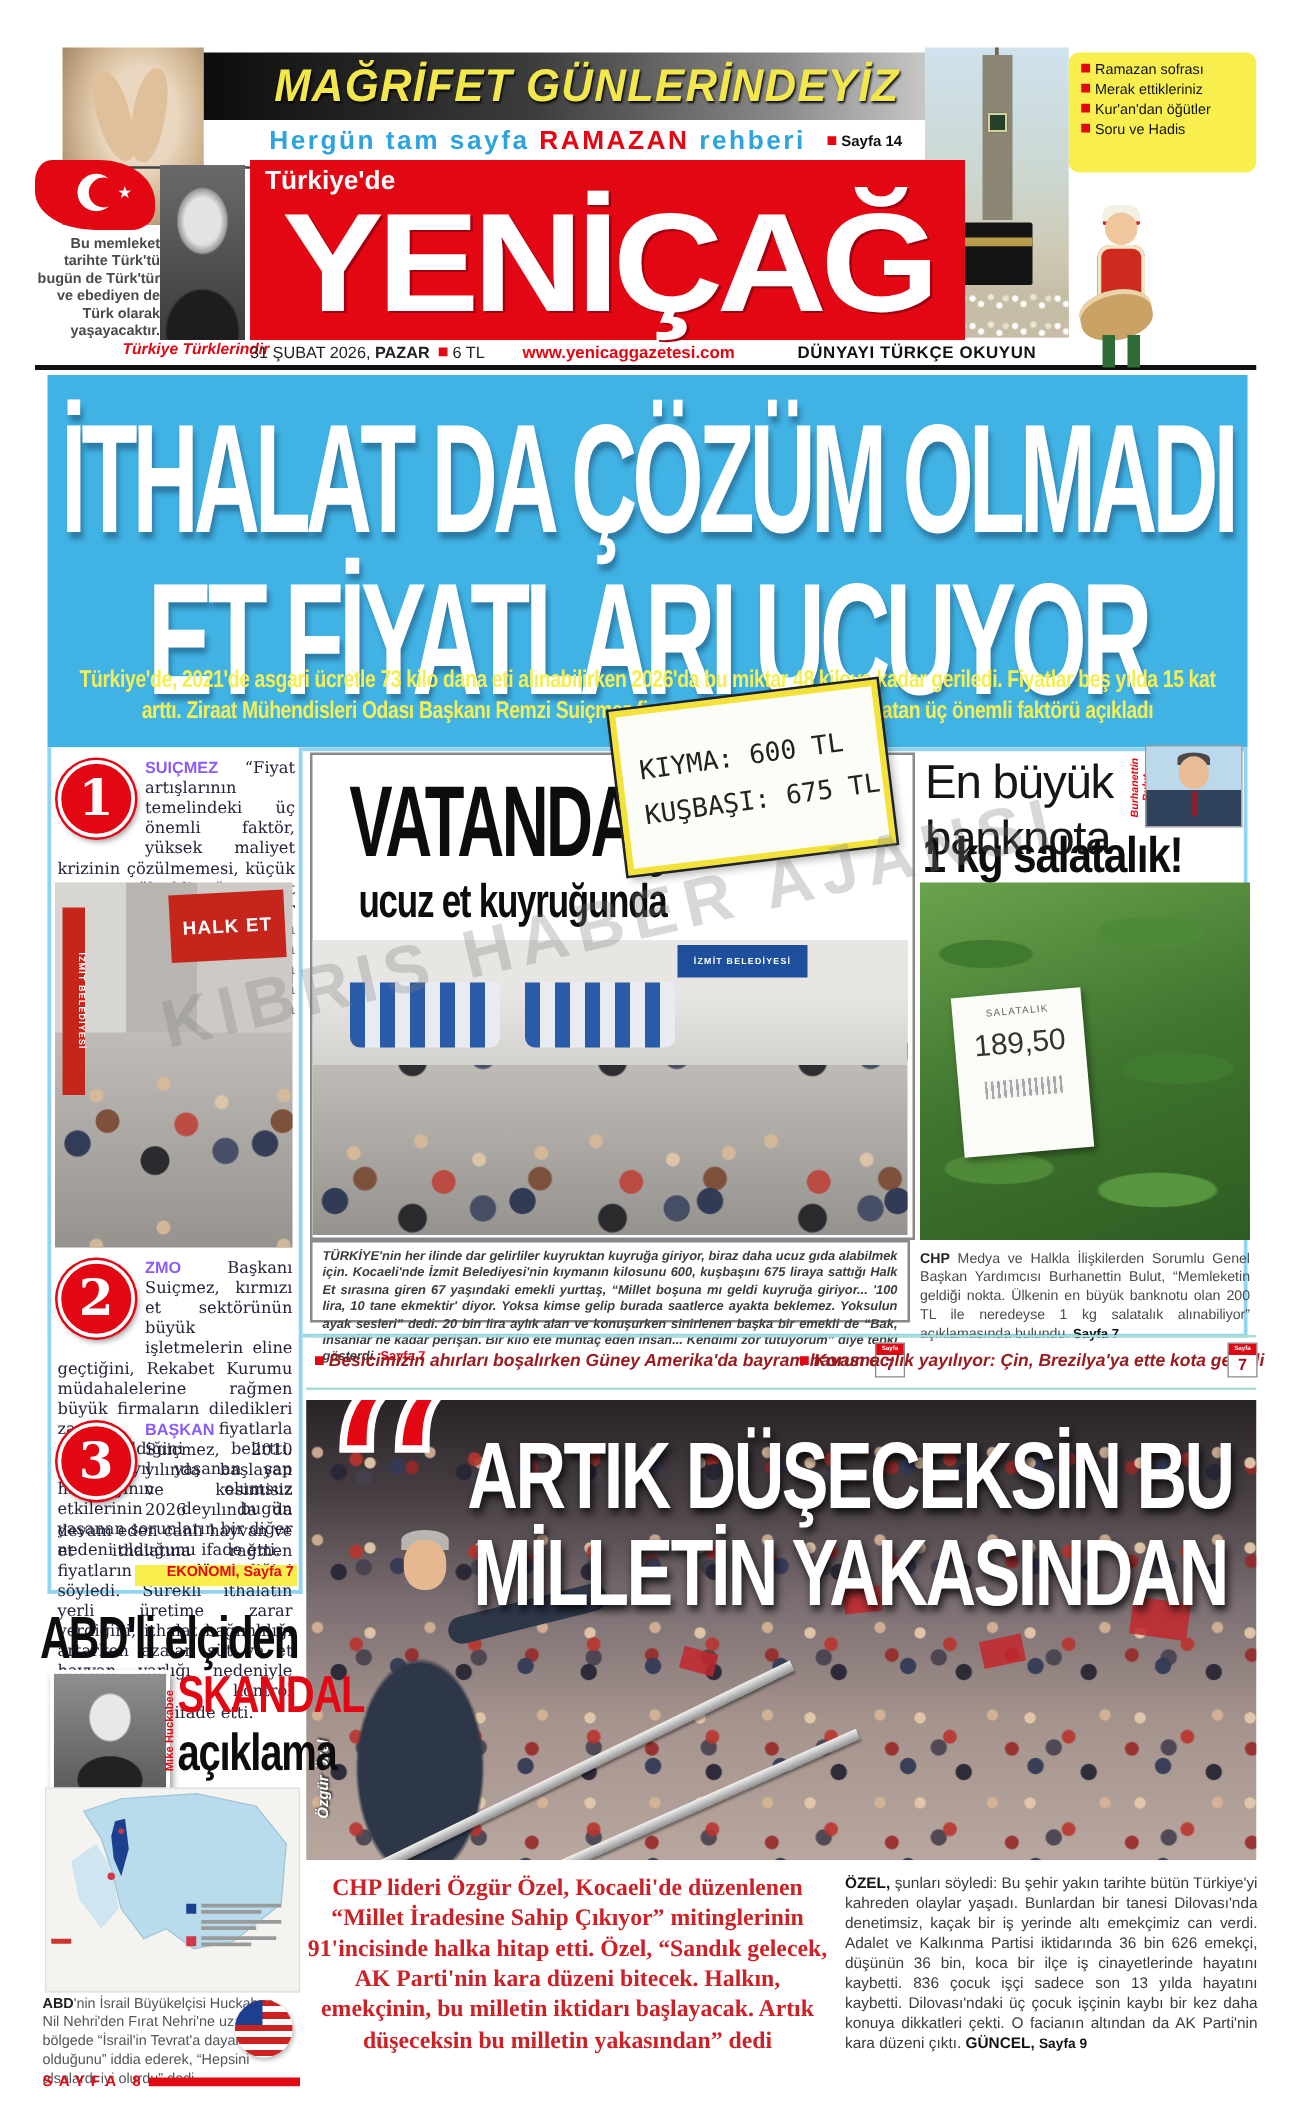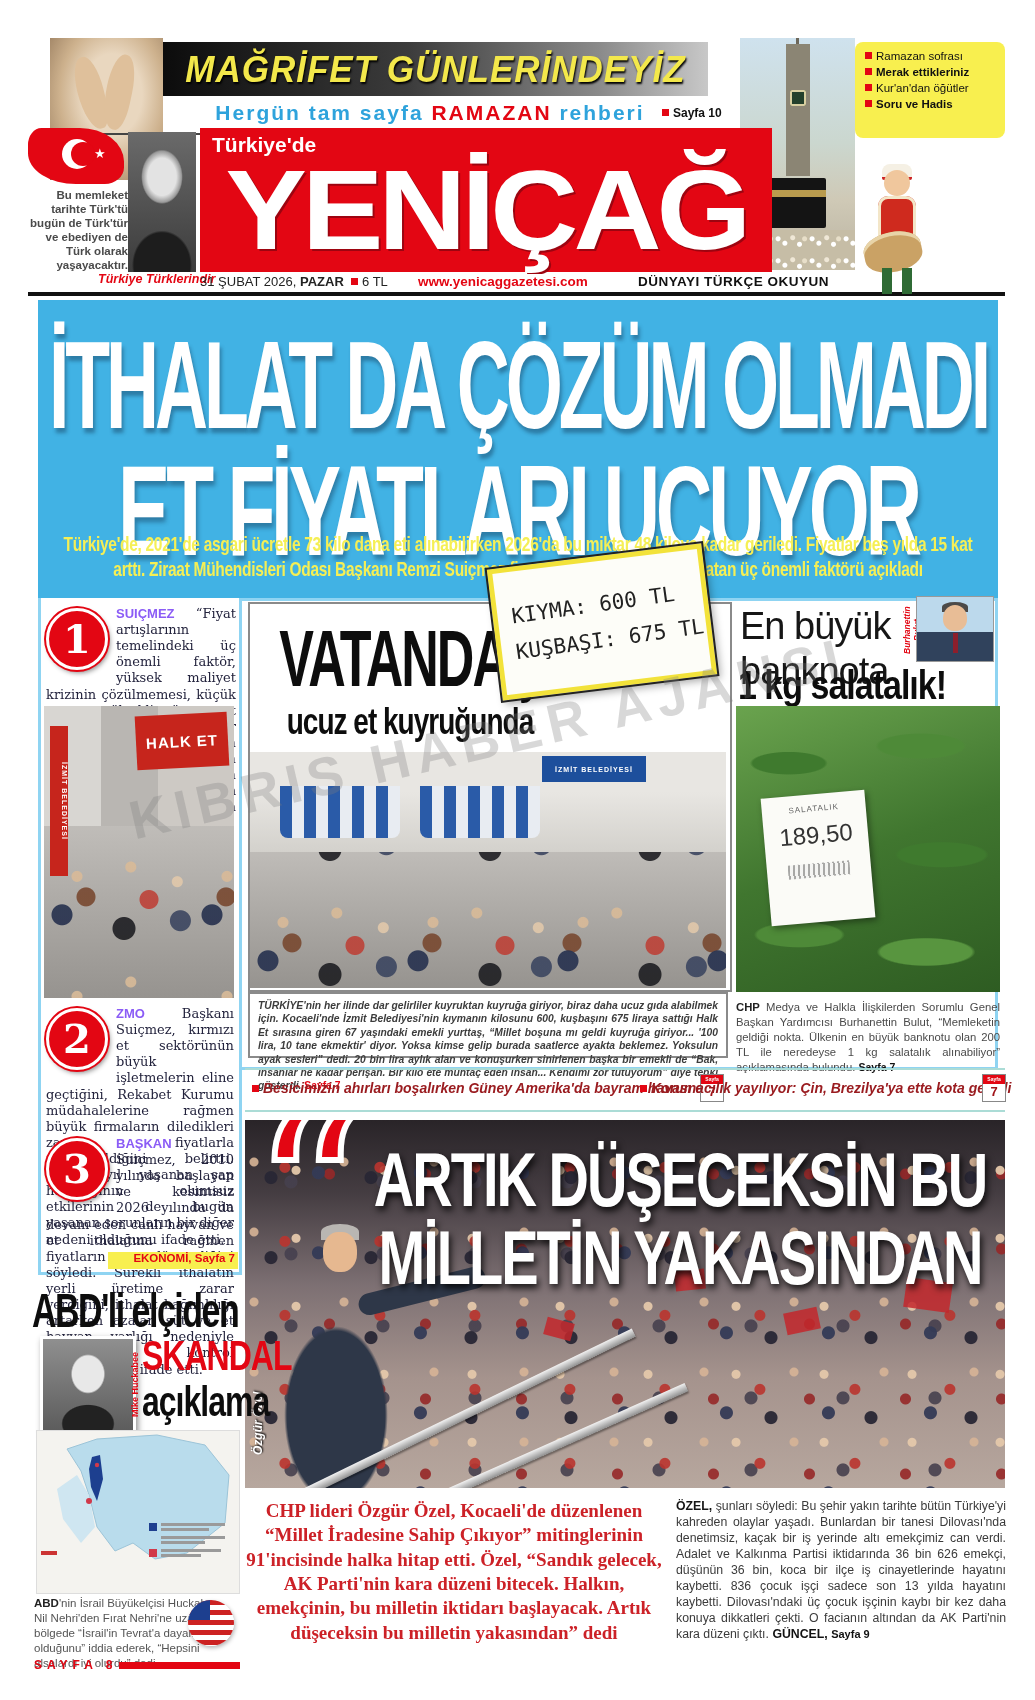--- a/index.html
+++ b/index.html
@@ -8,21 +8,21 @@
   .abs{position:absolute;}
 
   
   .pray{left:50px;top:38px;width:113px;height:142px;
         background:radial-gradient(ellipse at 55% 40%, #e9d7bf 0 34%, #cdb18d 60%, #8d7154 100%);}
   .pray .hand{position:absolute;background:#dfc09b;border-radius:48% 52% 40% 60%;}
   .pray .h1{left:28px;top:18px;width:26px;height:74px;transform:rotate(-14deg);}
   .pray .h2{left:56px;top:16px;width:26px;height:76px;transform:rotate(12deg);}
   .banner{left:163px;top:42px;width:545px;height:54px;
           background:linear-gradient(90deg,#0c0c0c 0%,#3c3c3c 45%,#8a8a8a 80%,#c8c8c8 100%);
-          display:flex;align-items:center;justify-content:center;}
+          display:flex;align-items:center;justify-content:center;padding-left:34px;}
   .banner span{color:#f3e84b;font-style:italic;font-weight:bold;font-size:35px;letter-spacing:1px;
                text-shadow:1px 2px 2px #000;transform:scaleY(1.05);}
   .subline{left:200px;top:101px;width:460px;text-align:center;font-weight:bold;font-size:21px;
            color:#2ea3dc;letter-spacing:2px;}
   .subline .hot{color:#e30613;}
   .pageref14{left:662px;top:106px;font-size:12px;font-weight:bold;color:#111;}
   .redsq{display:inline-block;width:7px;height:7px;background:#e30613;margin:0 4px 1px 0;}
   .toprule{left:38px;top:133px;width:672px;height:2px;background:#444;}
 
   .mecca{left:740px;top:38px;width:115px;height:232px;overflow:hidden;
@@ -36,21 +36,21 @@
   .mecca .crowd{position:absolute;left:0;top:192px;width:115px;height:40px;
       background:radial-gradient(circle at 12% 40%,#fff 0 2px,transparent 3px),
                  radial-gradient(circle at 32% 60%,#fff 0 2px,transparent 3px),
                  radial-gradient(circle at 55% 35%,#efe7d6 0 2px,transparent 3px),
                  radial-gradient(circle at 75% 65%,#fff 0 2px,transparent 3px),
                  radial-gradient(circle at 90% 40%,#e8dfc9 0 2px,transparent 3px),#c6bda6;
       background-size:34px 22px;}
   .ybox{left:855px;top:42px;width:150px;height:96px;background:#f8ef4f;border-radius:8px;
         padding:8px 8px 4px 10px;box-sizing:border-box;z-index:4;}
   .ybox .row{font-size:11.5px;color:#111;margin-bottom:4px;white-space:nowrap;}
-  .ybox .row.b{font-weight:bold;}
+  .ybox .row.b{font-weight:normal;}
 
   
   .flag{left:28px;top:128px;width:96px;height:56px;background:#e30613;
         border-radius:14% 46% 20% 50%/30% 60% 30% 55%;}
   .flag .c1{position:absolute;left:34px;top:11px;width:30px;height:30px;background:#fff;border-radius:50%;}
   .flag .c2{position:absolute;left:43px;top:14px;width:24px;height:24px;background:#e30613;border-radius:50%;}
   .flag .st{position:absolute;left:66px;top:18px;color:#fff;font-size:13px;}
   .motto{left:26px;top:188px;width:102px;text-align:right;font-size:11.5px;line-height:1.22;
          color:#4a4a4a;font-weight:bold;}
   .motto-red{left:98px;top:272px;font-size:12.5px;font-weight:bold;font-style:italic;color:#e30613;}
@@ -263,21 +263,21 @@
 <div class="abs banner">
   <span>MAĞRİFET GÜNLERİNDEYİZ</span>
 </div>
 
 <div class="abs subline">
   <span>Hergün tam sayfa</span>
   <span class="hot">RAMAZAN</span>
   <span>rehberi</span>
 </div>
 <div class="abs pageref14">
-  <span class="redsq"></span><span>Sayfa 10</span>
+  <span class="redsq"></span><span>Sayfa 14</span>
 </div>
 <div class="abs toprule"></div>
 
 <div class="abs mecca">
   <div class="spire"></div>
   <div class="tower"></div>
   <div class="clock"></div>
   <div class="kaaba"></div>
   <div class="band"></div>
   <div class="crowd"></div>

